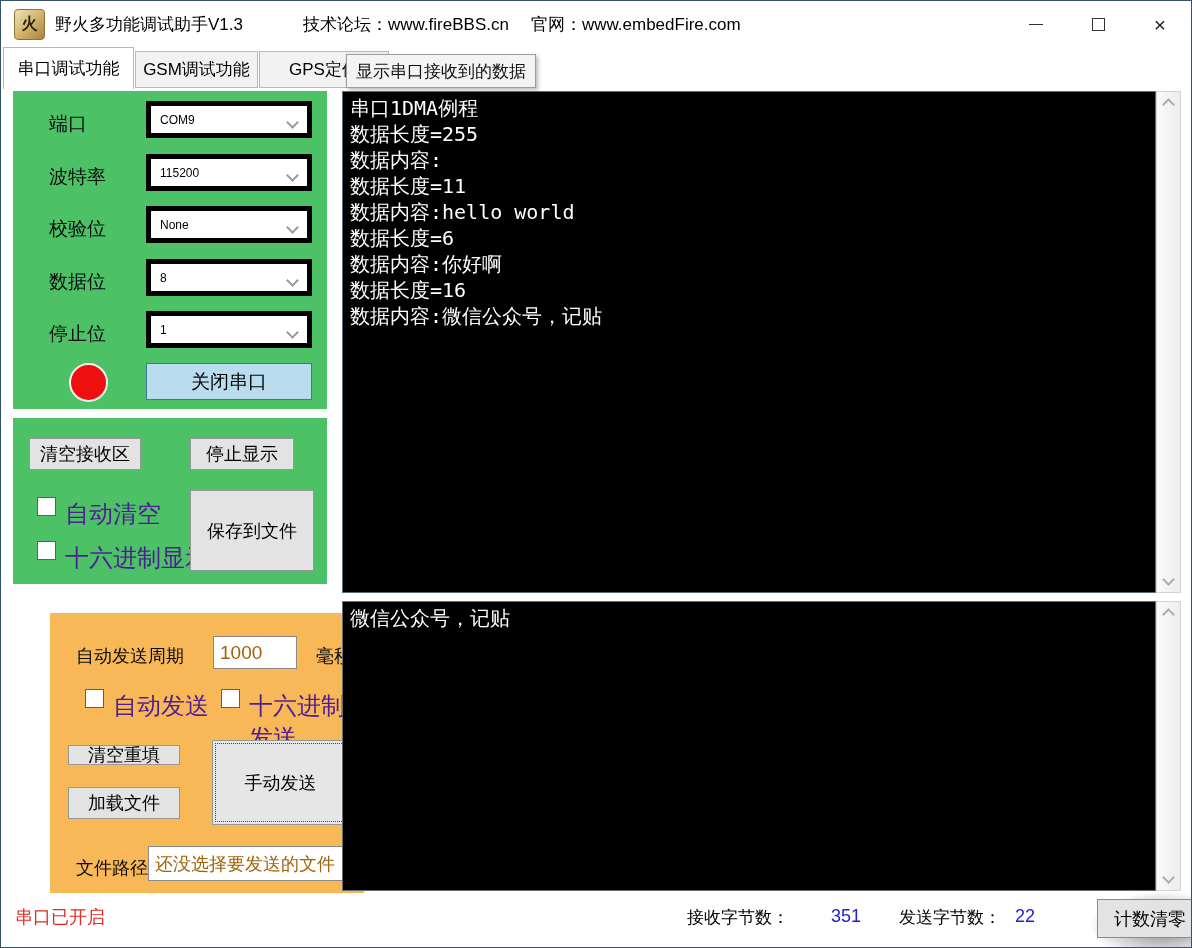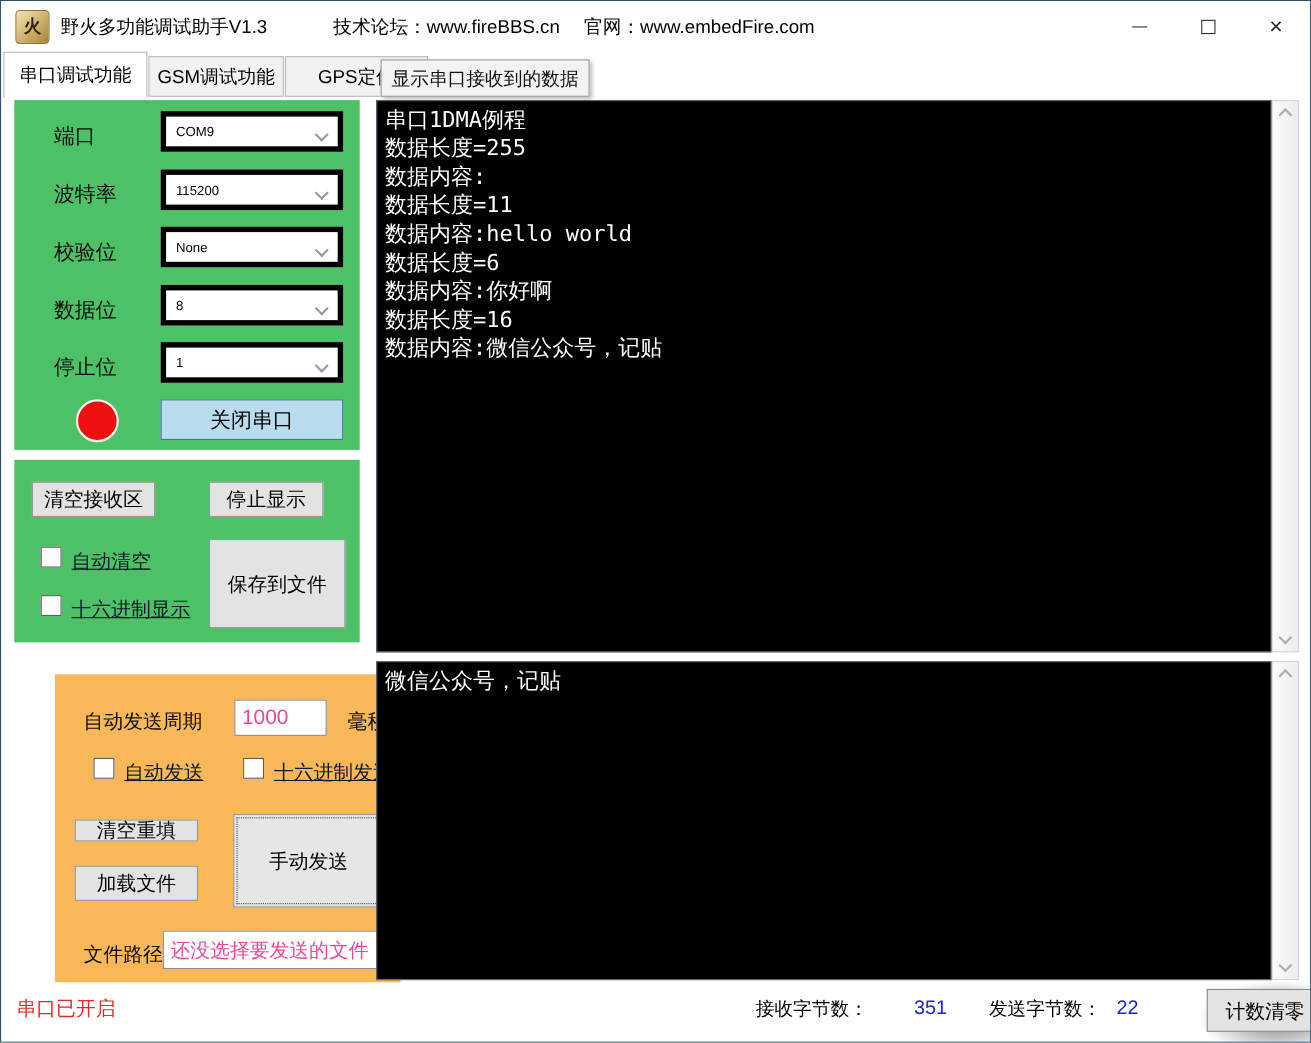--- a/index.html
+++ b/index.html
@@ -46,23 +46,23 @@
   .combo { position:absolute; left:133px; width:166px; height:37px; background:#fff;
     border:5px solid #000000; display:flex; align-items:center; padding-left:9px; font-size:12px; color:#000; }
   .combo .chev { position:absolute; right:10px; top:12px; width:9px; height:9px;
     border-left:2px solid #9a9a9a; border-bottom:2px solid #9a9a9a; transform:rotate(-45deg); }
   .led { position:absolute; left:56px; top:272px; width:39px; height:39px; border-radius:50%;
     background:#ee0f0f; border:2px solid #f4f0ee; }
   .btn { background:#e3e3e3; border:1px solid #979797; display:flex; align-items:center; justify-content:center;
     font-size:18px; color:#000; position:absolute; cursor:default; }
   .btn-close-serial { left:133px; top:272px; width:166px; height:37px; background:#b9dcee; border:1px solid #3f7796; font-size:19px; }
   .checkbox { position:absolute; width:19px; height:19px; background:#fff; border:1px solid #5f5f5f; }
-  .cblabel { position:absolute; font-size:18px; color:#0f172a;text-decoration:underline; }
+  .cblabel { position:absolute; font-size:24px; color:#4c1d95; }
   .textinput { position:absolute; background:#fff; border:1px solid #8a8a8a; font-size:18px;
-    font-family:"Liberation Sans",sans-serif; color:#ec4899; padding:0 6px; }
+    font-family:"Liberation Sans",sans-serif; color:#a16207; padding:0 6px; }
   .btn-manual { outline:1px dotted #444; outline-offset:-4px; background:#e6e6e6; }
   
   .terminal { position:absolute; background:#000; color:#fff; font-family:"DejaVu Sans Mono", monospace;
     font-size:20px; line-height:26px; padding:3px 7px; white-space:pre-wrap; overflow:hidden; }
   #term-recv { left:341px; top:90px;  width:814px; height:502px; border:1px solid #55707f; }
   #term-send { left:341px; top:600px; width:814px; height:290px; border:1px solid #6e6e6e; }
   .sbar { position:absolute; width:25px; background:linear-gradient(to right,#fbfbfb,#ececec);
     border:1px solid #d4d4d4; }
   #sbar-recv { left:1155px; top:90px;  height:502px; }
   #sbar-send { left:1155px; top:600px; height:290px; }

